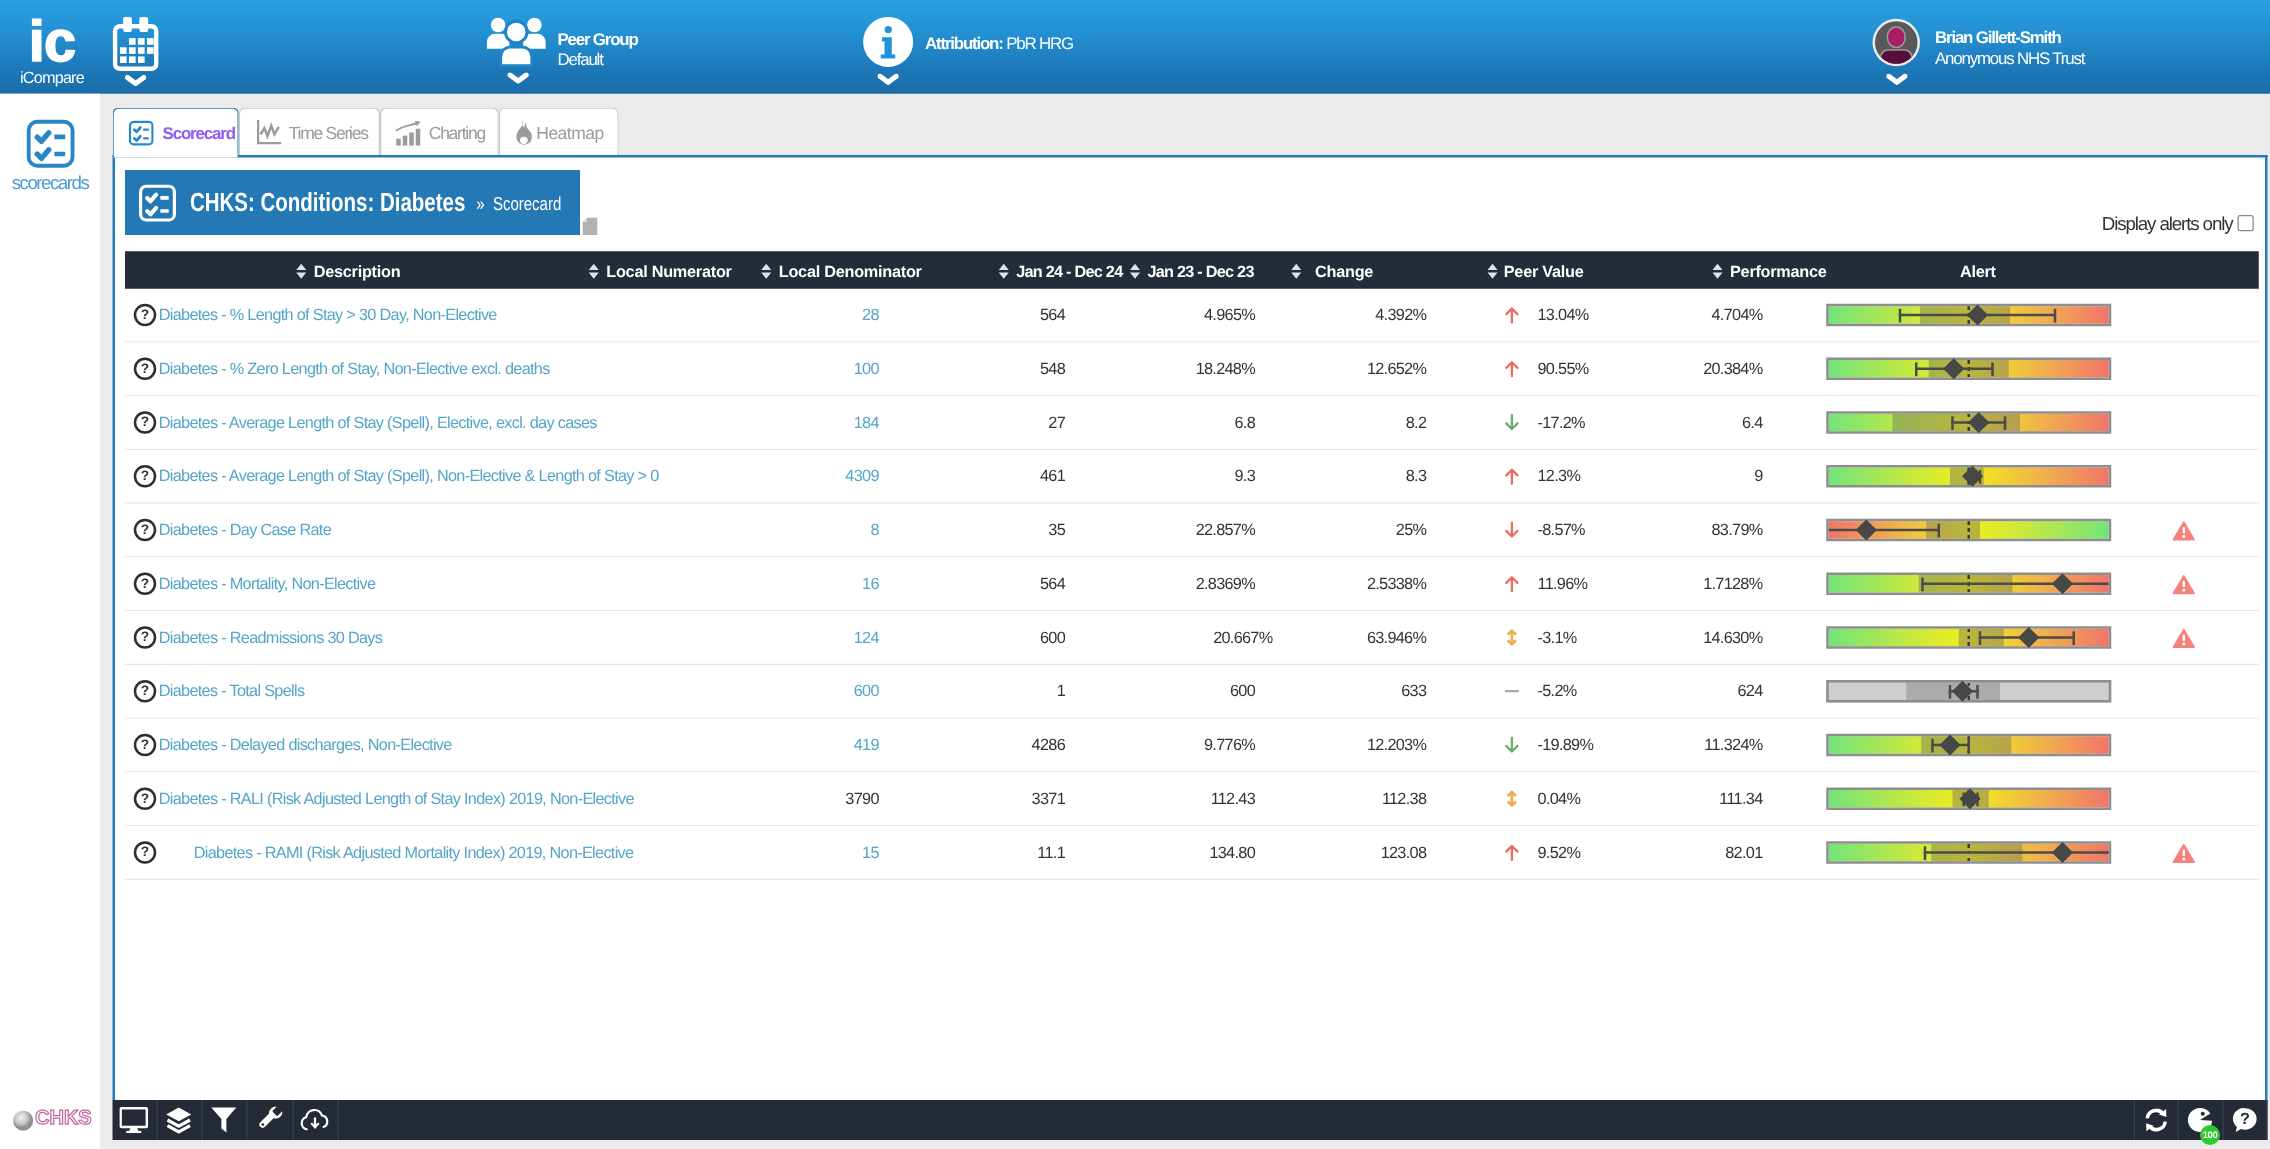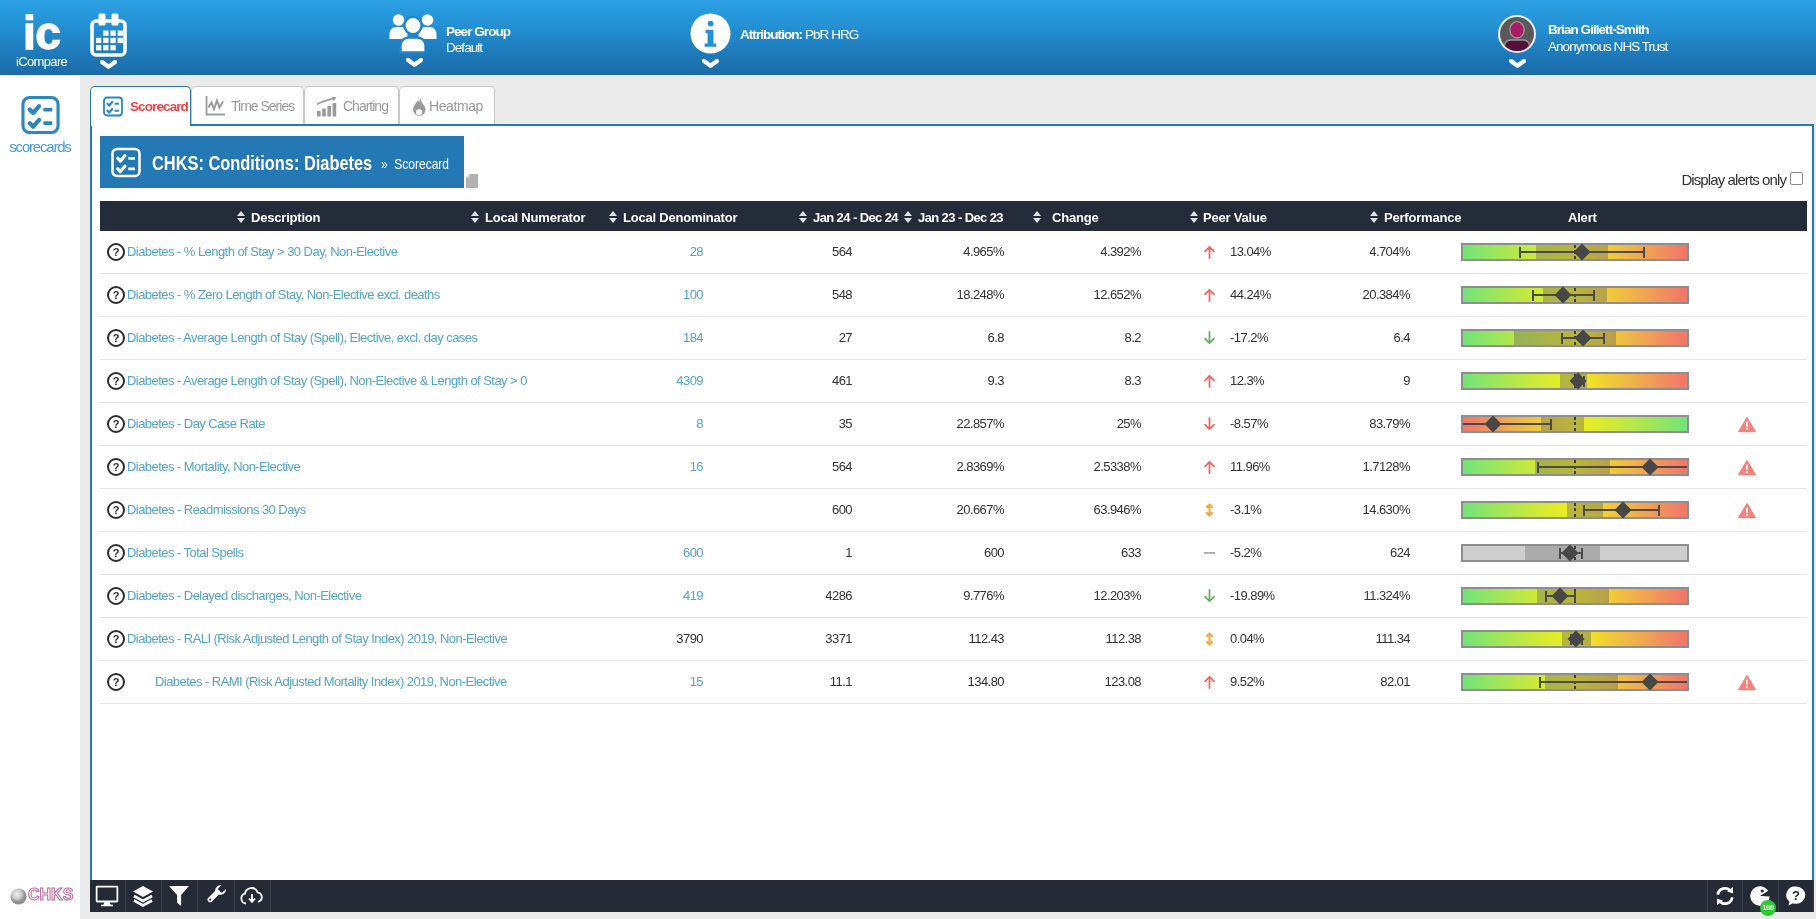--- a/index.html
+++ b/index.html
@@ -176,21 +176,21 @@
 <div class="tab tab-active">
 <div class="abs" style="left:12px;top:9px;">
       <svg width="20" height="21" viewBox="0 0 40 40">
 <rect x="2" y="2" width="36" height="36" rx="6" fill="none" stroke="#2b87c3" stroke-width="3.6"></rect>
 <path d="M9 14.5 l3.5 3.5 6-7" fill="none" stroke="#2b87c3" stroke-width="4.4" stroke-linecap="round" stroke-linejoin="round"></path>
 <rect x="23" y="12.5" width="9" height="3.8" rx="0.6" fill="#2b87c3"></rect>
 <path d="M9 28.5 l3.5 3.5 6-7" fill="none" stroke="#2b87c3" stroke-width="4.4" stroke-linecap="round" stroke-linejoin="round"></path>
 <rect x="23" y="26.5" width="9" height="3.8" rx="0.6" fill="#2b87c3"></rect>
 </svg>
     </div>
-<div class="tlab" style="left:39px;top:12px;color:#ef4444;font-weight:bold;letter-spacing:-0.9px;">Scorecard</div>
+<div class="tlab" style="left:39px;top:12px;color:#8b5cf6;font-weight:bold;letter-spacing:-0.9px;">Scorecard</div>
 </div>
 <div class="tab tab-i" style="left:191px;width:113px;">
 <div class="abs" style="left:13px;top:9px;">
       <svg width="20" height="20" viewBox="0 0 20 20">
 <path d="M1.5 0 V18.5 H20" fill="none" stroke="#9b9b9b" stroke-width="1.8"></path>
 <path d="M3.5 11.5 l3-5 2.5 6.5 3-8.5 2.5 7 3.5-6" fill="none" stroke="#9b9b9b" stroke-width="2"></path>
 </svg>
     </div>
 <div class="tlab" style="left:39px;top:11px;color:#9a9a9a;font-size:14px;letter-spacing:-1px;">Time Series</div>
 </div>
@@ -286,21 +286,21 @@
 <div class="cell link" style="left:27px;">Diabetes - % Zero Length of Stay, Non-Elective excl. deaths</div>
 <div class="cell num link" style="left:0;width:603px;">100</div>
 <div class="cell num" style="left:0;width:752px;">548</div>
 <div class="cell num" style="left:0;width:904px;">18.248%</div>
 <div class="cell num" style="left:0;width:1041px;">12.652%</div>
 <div class="abs" style="left:1103px;top:14px;">
       <svg width="13" height="14" viewBox="0 0 13 14">
         <path d="M6.5 13 V2 M2 6.3 L6.5 1.8 L11 6.3" fill="none" stroke="#ed6a60" stroke-width="1.8" stroke-linecap="round" stroke-linejoin="round"></path>
       </svg>
     </div>
-<div class="cell" style="left:1130px;">44.24%</div>
+<div class="cell" style="left:1130px;">90.55%</div>
 <div class="cell num" style="left:0;width:1310px;">20.384%</div>
 <div class="bar">
 <div class="bbox" style="left:79.9px;width:64.1px;"></div>
 <div class="bdash"></div>
 <div class="wline" style="left:68.5px;width:63.8px;"></div>
 <div class="wcap" style="left:68.5px;"></div>
 <div class="wcap" style="left:130.3px;"></div>
 <div class="diam" style="left:94.4px;"></div>
 </div>
 </div>
@@ -404,22 +404,23 @@
       <svg width="18" height="16" viewBox="0 0 18 16">
 <path d="M9 0.8 L17.2 14.6 H0.8 Z" fill="#f4837d" stroke="#f4837d" stroke-width="1.4" stroke-linejoin="round"></path>
 <rect x="8.1" y="4.6" width="1.9" height="5.2" rx="0.9" fill="#fff"></rect>
 <circle cx="9.05" cy="12.2" r="1.15" fill="#fff"></circle>
 </svg>
     </div>
 </div>
 <div class="trow" style="top:489px;">
 <div class="qi">?</div>
 <div class="cell link" style="left:27px;">Diabetes - Readmissions 30 Days</div>
+<div class="cell num link" style="left:0;width:603px;">124</div>
 <div class="cell num" style="left:0;width:752px;">600</div>
-<div class="cell num" style="left:0;width:904px;">20.667%</div>
+<div class="cell num" style="left:14px;width:904px;">20.667%</div>
 <div class="cell num" style="left:0;width:1041px;">63.946%</div>
 <div class="abs" style="left:1103px;top:14px;">
       <svg width="13" height="14" viewBox="0 0 13 14">
         <path d="M6.5 1.8 V12.2 M3.2 4.8 L6.5 1.5 L9.8 4.8 M3.2 9.2 L6.5 12.5 L9.8 9.2" fill="none" stroke="#f0ad4e" stroke-width="2.2" stroke-linejoin="round"></path>
       </svg>
     </div>
 <div class="cell" style="left:1130px;">-3.1%</div>
 <div class="cell num" style="left:0;width:1310px;">14.630%</div>
 <div class="bar">
 <div class="bbox" style="left:104.0px;width:36.0px;"></div>

